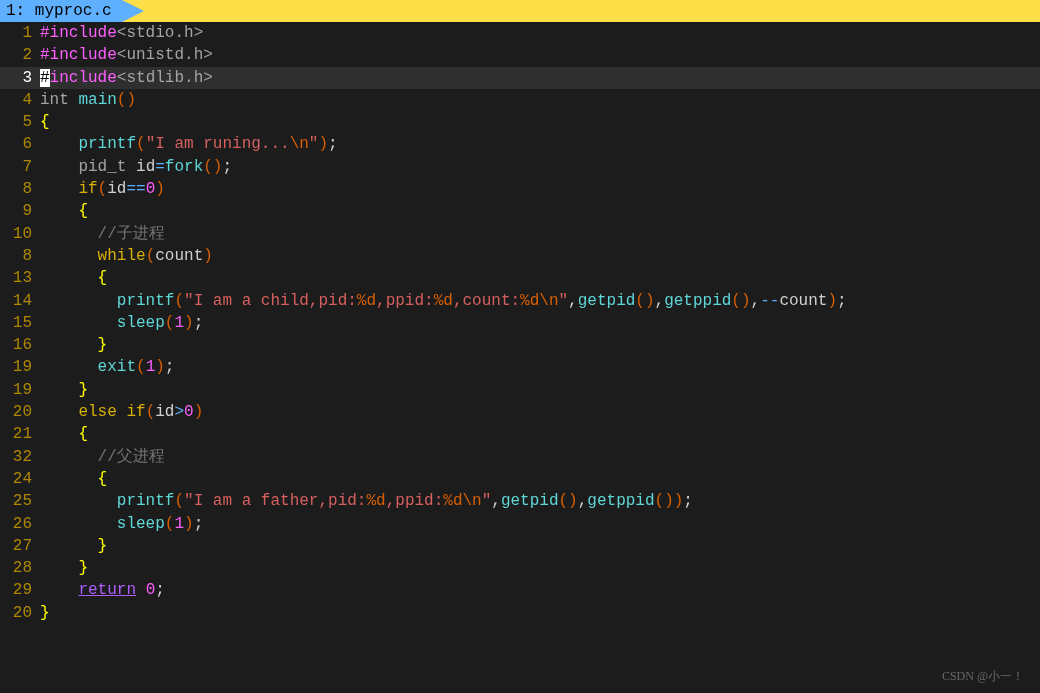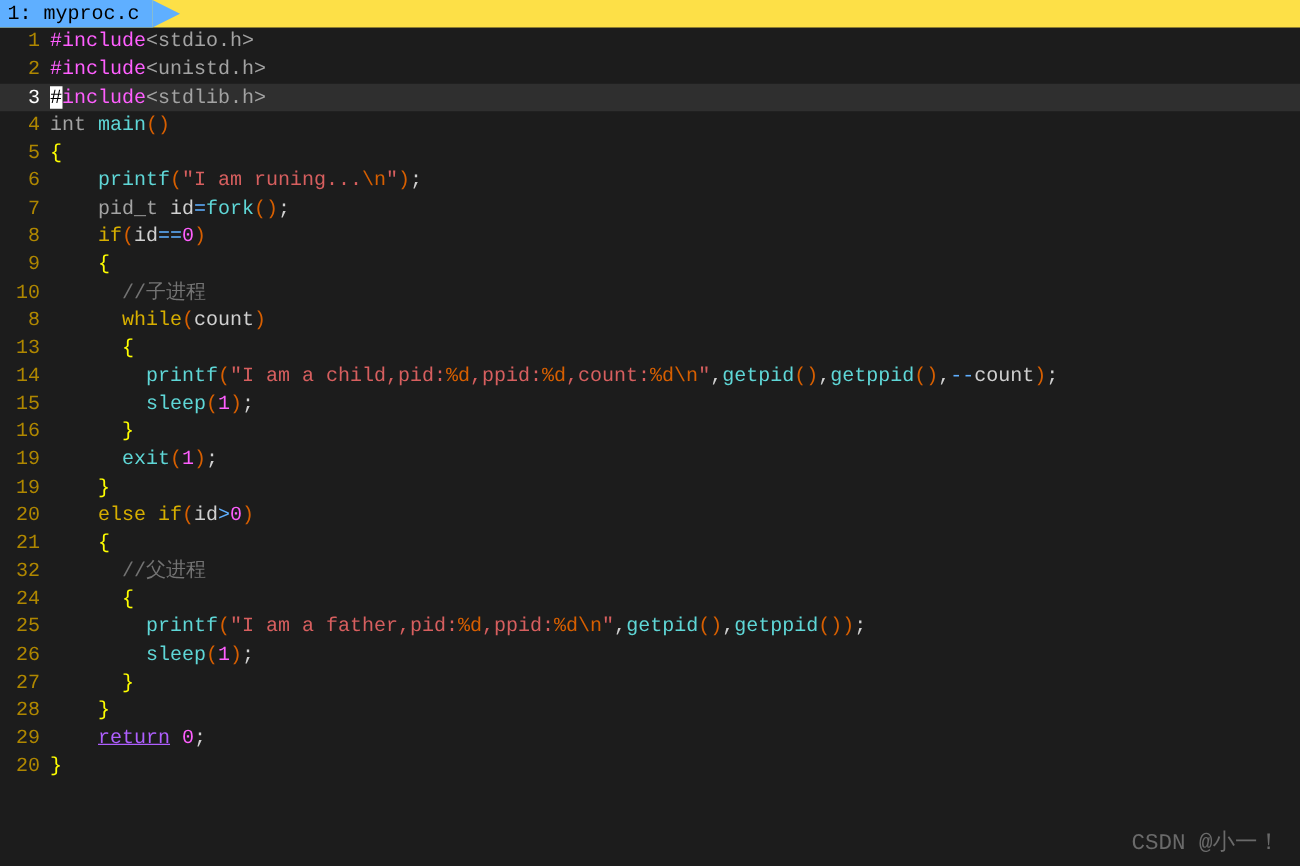--- a/index.html
+++ b/index.html
@@ -80,22 +80,22 @@
     .escape { color: #d75f00; }
     .number { color: #ff5fff; }
     .op { color: #5fafff; }
     .comment { color: #737373; }
     .return { color: #af5fff; text-decoration: underline; }
     .watermark {
       position: absolute;
       bottom: 8px;
       right: 16px;
       color: #6a6a6a;
-      font-size: 18px;
-      font-family: Liberation Mono, monospace;
+      font-size: 12px;
+      font-family: Liberation Serif, serif;
     }
   </style>
 </head>
 <body>
 
 <div class="tab-bar">
   <div class="tab">1: myproc.c</div>
 </div>
 
 <div class="editor" id="editor">

